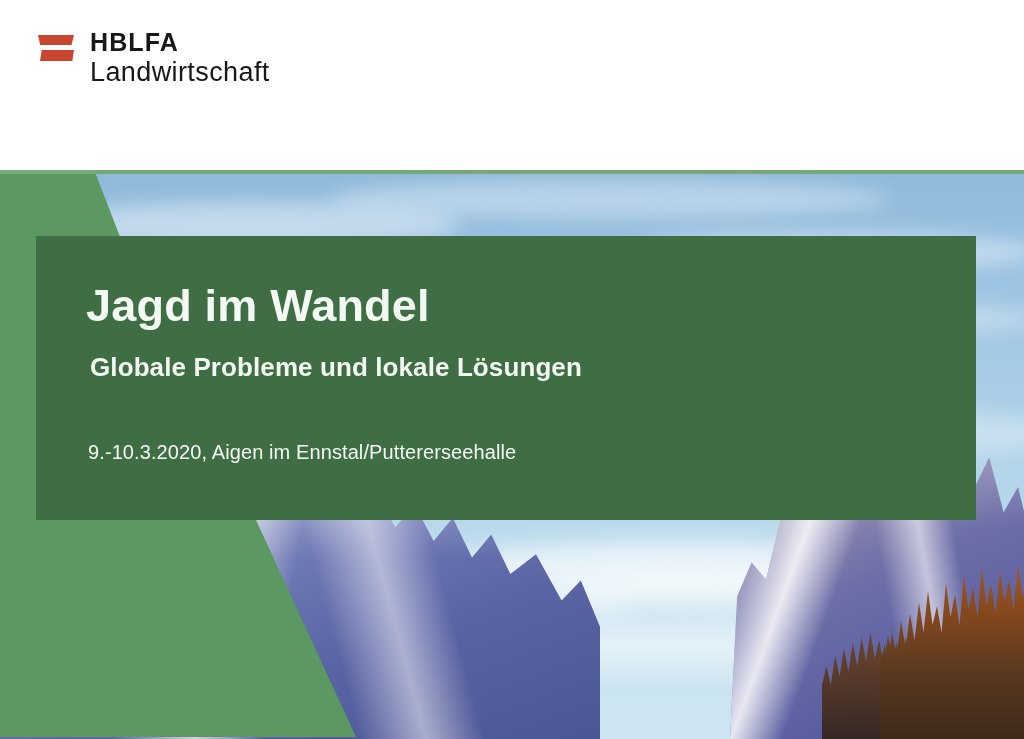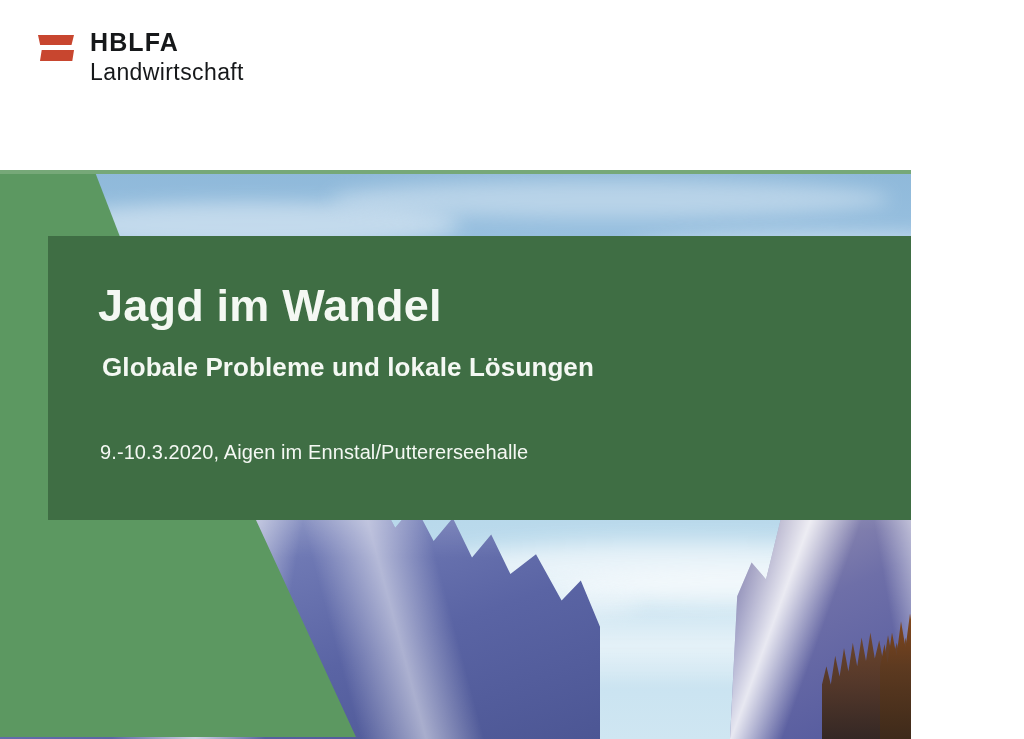--- a/index.html
+++ b/index.html
@@ -8,21 +8,21 @@
     padding: 0;
     background: #ffffff;
   }
   body {
     font-family: "Liberation Sans", sans-serif;
     -webkit-font-smoothing: antialiased;
   }
 
   .page {
     position: relative;
-    width: 911px;
+    width: 1024px;
     height: 739px;
     overflow: hidden;
     background: #be185d;
   }
 
   
   .header-band {
     position: absolute;
     left: 0;
     top: 0;
@@ -79,21 +79,21 @@
     white-space: nowrap;
   }
   .logo-line2 {
     font-size: 24.5px;
     font-weight: 700;
     letter-spacing: 0.15px;
     line-height: 32px;
     white-space: nowrap;
   }
   .logo-line3 {
-    font-size: 23px;
+    font-size: 27px;
     font-weight: 400;
     letter-spacing: 0.4px;
     line-height: 31px;
     white-space: nowrap;
   }
 
   
   .hero {
     position: absolute;
     left: 0;
@@ -301,21 +301,21 @@
     left: 0;
     top: 70px;
     width: 400px;
     height: 497px;
     clip-path: polygon(0 0, 122px 0, 122px 280px, 256px 280px, 356px 497px, 0 497px);
   }
 
   
   .title-banner {
     position: absolute;
-    left: 48px;
+    left: 36px;
     top: 66px;              
     width: 940px;
     height: 284px;
     background: #3f6e44;
     z-index: 7;
     color: #f4f8f3;
   }
 
   .title-main {
     position: absolute;

